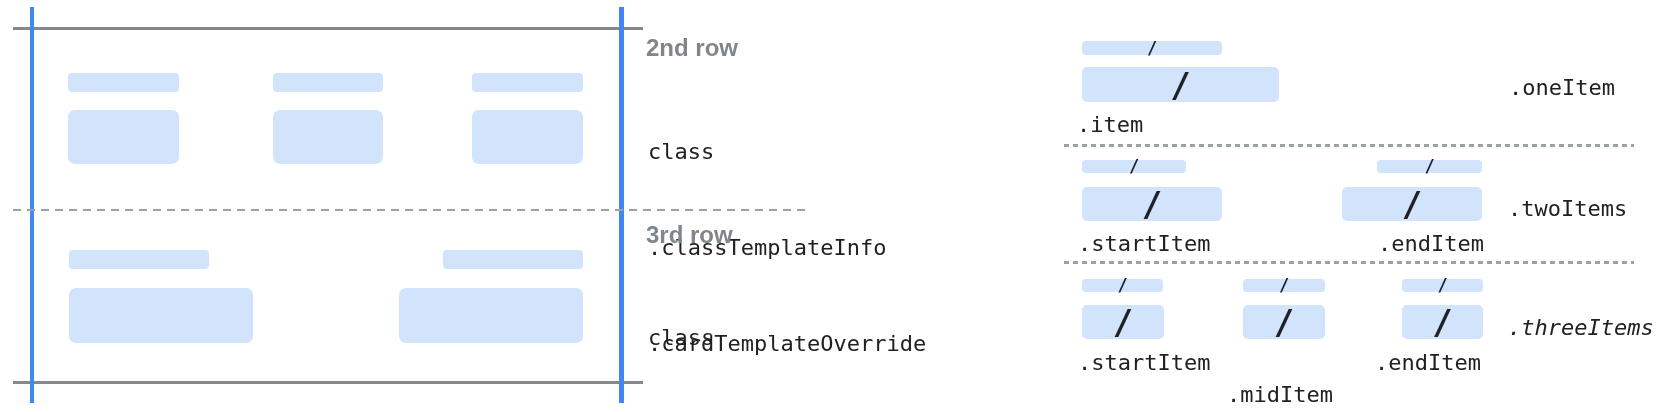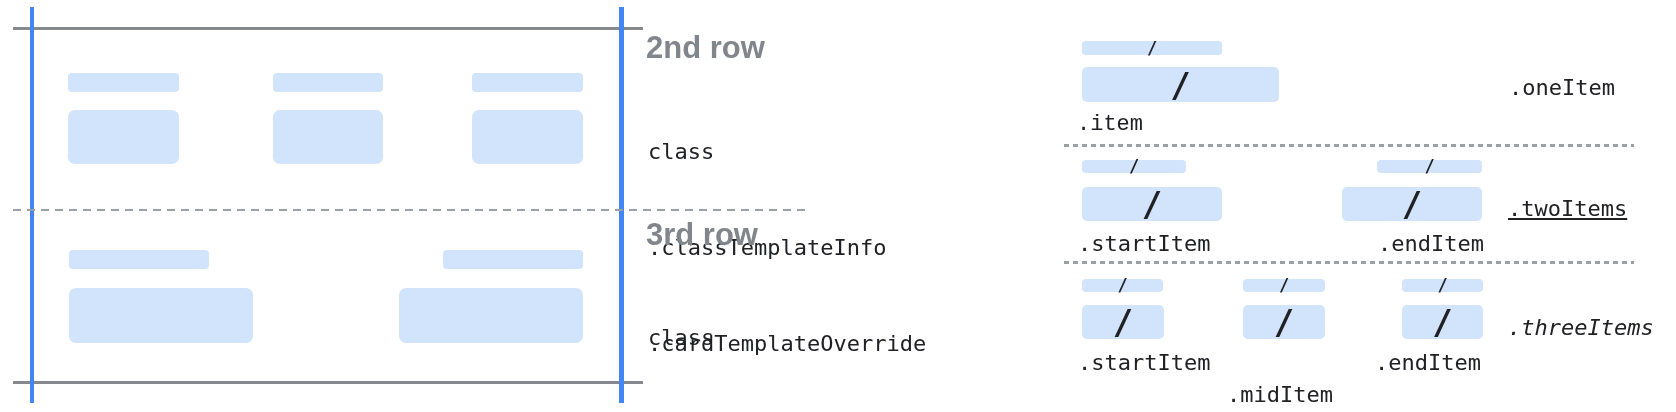--- a/index.html
+++ b/index.html
@@ -12,21 +12,21 @@
   
   .hline{position:absolute;height:2.5px;background:var(--edge);}
   .vguide{position:absolute;width:4.5px;background:var(--blue);}
   .dashline{position:absolute;height:2.5px;
     background:repeating-linear-gradient(90deg,var(--dash) 0 8px,transparent 8px 14px);}
   .dotline{position:absolute;height:2.5px;
     background:repeating-linear-gradient(90deg,var(--dash) 0 5px,transparent 5px 9px);}
   .ph{position:absolute;background:var(--ph);border-radius:4px;}
   .phv{border-radius:7px;}
   
-  .row-title{position:absolute;font-weight:700;font-size:31px;line-height:30px;color:var(--title);}
+  .row-title{position:absolute;font-weight:700;font-size:24px;line-height:30px;color:var(--title);}
   .code{position:absolute;font-family:"DejaVu Sans Mono","Liberation Mono",monospace;
         font-size:22px;line-height:32px;color:var(--code);white-space:pre;}
   .mlabel{position:absolute;font-family:"DejaVu Sans Mono","Liberation Mono",monospace;
           font-size:22px;line-height:26px;color:var(--code);white-space:pre;}
   
   .lbar{position:absolute;background:var(--ph);border-radius:4px;display:flex;
         align-items:center;justify-content:center;overflow:visible;}
   .lbar .slash{font-family:"DejaVu Sans Mono","Liberation Mono",monospace;font-weight:700;
         color:var(--code);font-size:17px;line-height:1;}
   .vbar{border-radius:5px;}
@@ -77,42 +77,42 @@
 
   <div>
 
     <div>
       <div class="lbar" style="left:1082px;top:41px;width:140px;height:14px;">
         <span class="slash">/</span>
       </div>
       <div class="lbar vbar" style="left:1082px;top:67px;width:197px;height:35px;">
         <span class="slash">/</span>
       </div>
-      <div class="mlabel" style="left:1077px;top:112px;font-family:Liberation Mono, monospace;">.item</div>
+      <div class="mlabel" style="left:1077px;top:112px;">.item</div>
       <div class="mlabel" style="left:1509px;top:75px;">.oneItem</div>
     </div>
 
     <div class="dotline" style="left:1064px;top:144px;width:570px;"></div>
 
     <div>
       <div class="lbar" style="left:1082px;top:160px;width:104px;height:13px;">
         <span class="slash">/</span>
       </div>
       <div class="lbar" style="left:1377px;top:160px;width:105px;height:13px;">
         <span class="slash">/</span>
       </div>
       <div class="lbar vbar" style="left:1082px;top:187px;width:140px;height:34px;">
         <span class="slash">/</span>
       </div>
       <div class="lbar vbar" style="left:1342px;top:187px;width:140px;height:34px;">
         <span class="slash">/</span>
       </div>
       <div class="mlabel" style="left:1078px;top:231px;">.startItem</div>
       <div class="mlabel" style="left:1378px;top:231px;">.endItem</div>
-      <div class="mlabel" style="left:1508px;top:196px;text-decoration:underline;">.twoItems</div>
+      <div class="mlabel" style="left:1508px;top:196px;">.twoItems</div>
     </div>
 
     <div class="dotline" style="left:1064px;top:261px;width:570px;"></div>
 
     <div>
       <div class="lbar" style="left:1082px;top:279px;width:81px;height:13px;">
         <span class="slash">/</span>
       </div>
       <div class="lbar" style="left:1243px;top:279px;width:82px;height:13px;">
         <span class="slash">/</span>

